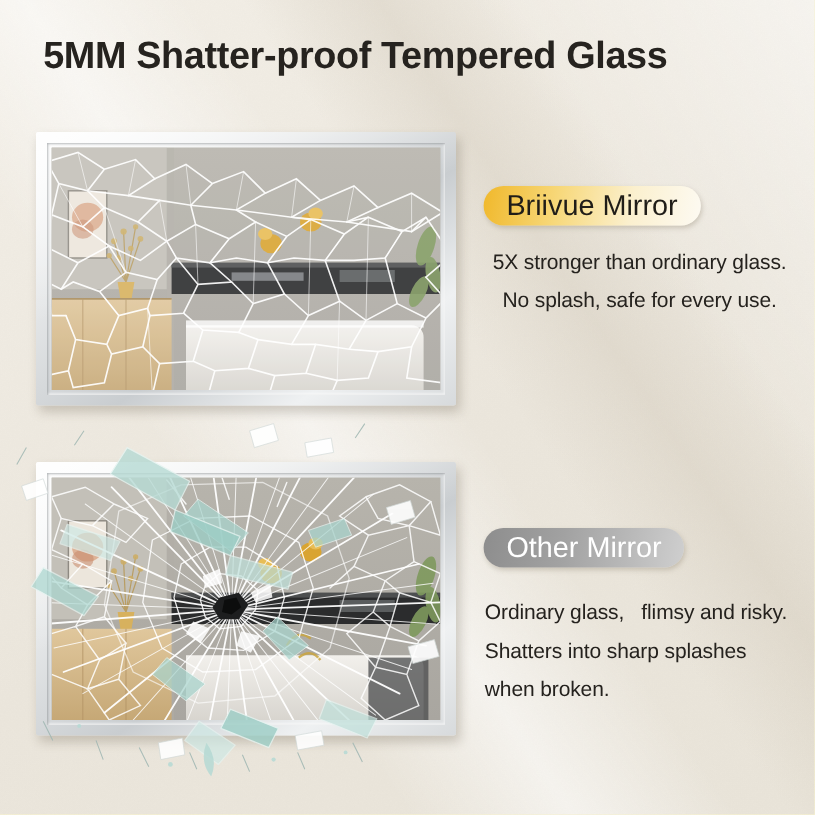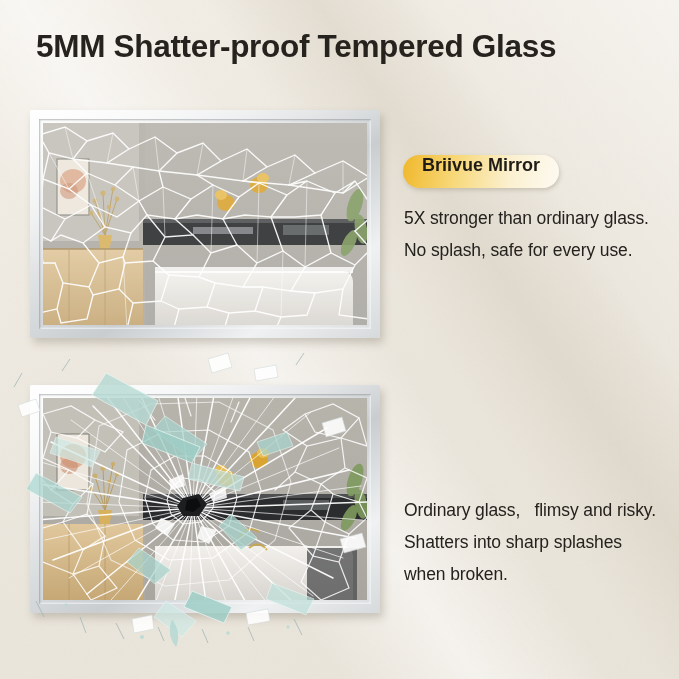--- a/index.html
+++ b/index.html
@@ -36,33 +36,33 @@
     background:linear-gradient(160deg,rgba(255,255,255,.85),rgba(255,255,255,0) 45%);}
   .bevel{position:absolute;left:9px;top:9px;right:9px;bottom:9px;
     box-shadow:inset 1px 1px 2px rgba(120,125,130,.55),
                inset -1px -1px 2px rgba(255,255,255,.8);}
   .glass{position:absolute;left:13px;top:13px;right:13px;bottom:13px;overflow:hidden;
     background:#b9b6ae;}
   .scene{position:absolute;inset:0;}
   .crack-layer{position:absolute;inset:0;}
   .shards-out{position:absolute;left:-34px;top:-34px;width:418px;height:296px;pointer-events:none;}
 
-  .badge{position:absolute;display:flex;
-    border-radius:20px;padding:0 19px;height:33px;font-size:18px;font-weight:bold;
+  .badge{position:absolute;display:flex;align-items:center;
+    border-radius:20px;padding:0 19px;height:33px;font-size:24px;font-weight:normal;
     white-space:nowrap;}
   #badge-good{left:403px;top:155px;
     background:linear-gradient(100deg,#f0b82b 0%,#f7d87a 34%,#fbf0cf 68%,#fdfaf2 100%);
     color:#201d18;box-shadow:1px 2px 4px rgba(150,140,120,.4);}
   #badge-bad{left:403px;top:440px;
     background:linear-gradient(100deg,#8d8d8d 0%,#a2a2a2 40%,#b9b9b9 72%,#cfcfcf 100%);
     color:#ffffff;box-shadow:1px 2px 4px rgba(150,140,120,.4);}
 
   .body-text{position:absolute;width:258px;font-size:17.5px;color:#25221e;
     line-height:1.82;letter-spacing:-0.1px;}
-  #text-good{left:404px;top:203px;}
+  #text-good{left:404px;top:203px;text-align:center;}
   #text-bad{left:404px;top:485px;margin-top:10px;}
   .body-text span{white-space:pre-wrap;}
 </style>
 </head>
 <body>
 
 <div id="page">
 
   <div class="bg-bands"></div>
   <svg class="bg-noise" width="679" height="679">
@@ -318,17 +318,20 @@
       <g fill="#b6dad4" opacity=".85">
         <path d="M176 268 q10 14 4 28 q-10 -12 -4 -28 Z"></path>
         <circle cx="146" cy="286" r="2"></circle>
           <circle cx="232" cy="282" r="1.8"></circle>
         <circle cx="292" cy="276" r="1.6"></circle>
           <circle cx="70" cy="254" r="1.7"></circle>
       </g>
     </svg>
   </div>
 
+  <div class="badge" id="badge-bad">
+    <span>Other Mirror</span>
+  </div>
   <div class="body-text" id="text-bad">
     <span>Ordinary glass,   flimsy and risky. Shatters into sharp splashes when broken.</span>
   </div>
 
 </div>
 
 </body></html>

